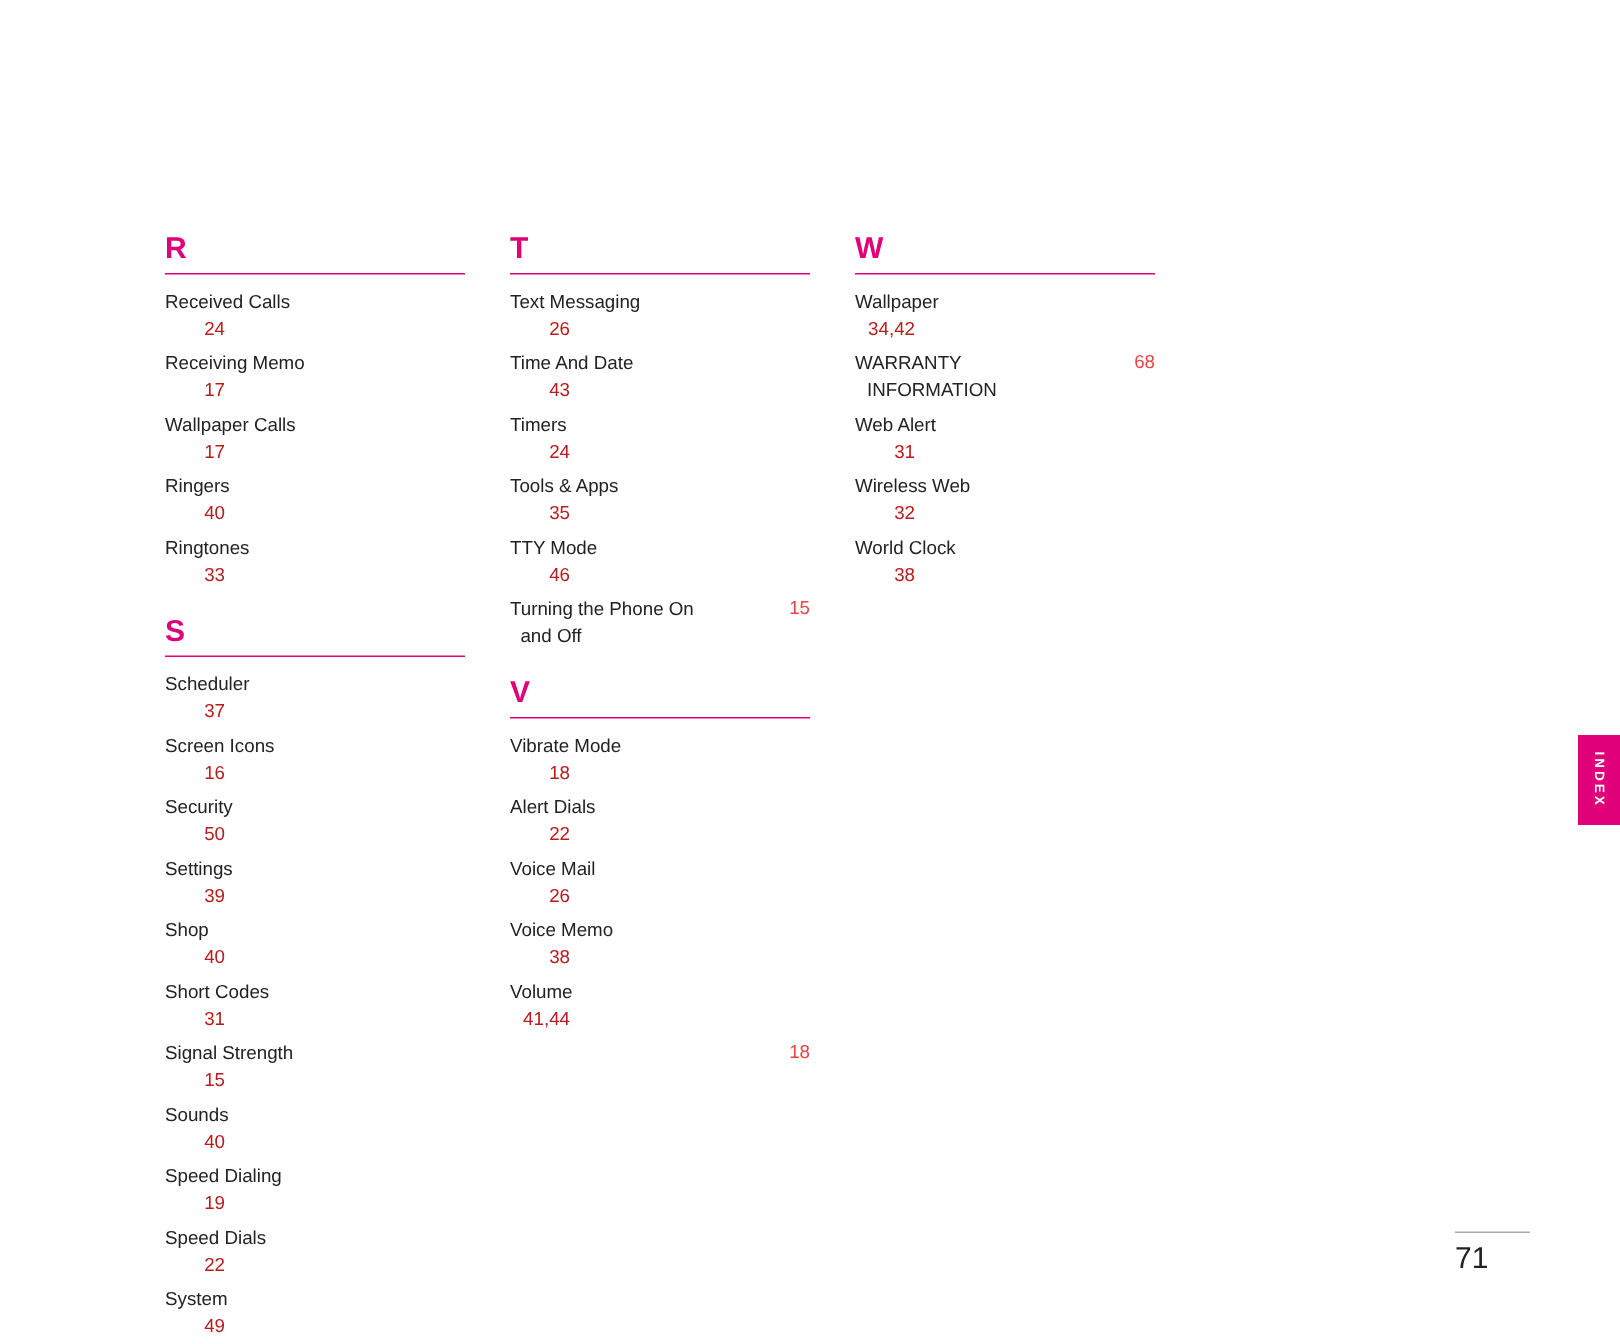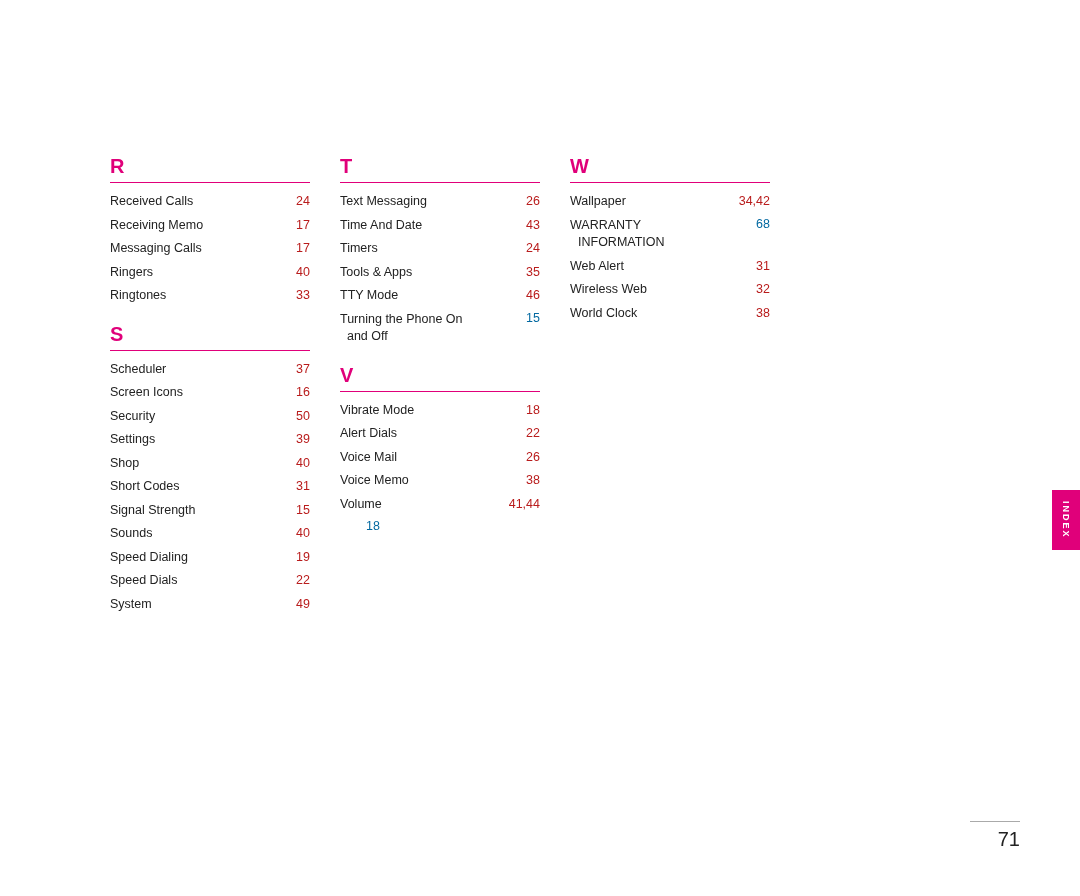--- a/index.html
+++ b/index.html
@@ -43,20 +43,21 @@
       border-top: 1.5px solid #e0007a;
       margin-bottom: 10px;
     }
 
     .index-item {
       display: flex;
       justify-content: space-between;
       align-items: baseline;
       margin-bottom: 6px;
       line-height: 1.4;
+      flex-direction: column;
     }
 
     .index-item .item-name {
       flex: 1;
       font-size: 12.5px;
       color: #222;
     }
 
     .index-item .item-page {
       font-size: 12.5px;
@@ -65,33 +66,33 @@
       text-align: right;
     }
 
     .section-gap {
       margin-top: 18px;
     }
 
     
     .index-item-multiline {
       display: flex;
-      justify-content: flex-start;
+      justify-content: flex-end;
       align-items: flex-start;
       margin-bottom: 6px;
     }
     .index-item-multiline .item-name {
       flex: 1;
       font-size: 12.5px;
       color: #222;
       line-height: 1.4;
     }
     .index-item-multiline .item-page {
       font-size: 12.5px;
-      color: #0369a1;
+      color: #ef4444;
       min-width: 40px;
       text-align: right;
     }
 
     
     .side-tab {
       position: absolute;
       right: 0;
       top: 490px;
       width: 28px;
@@ -108,21 +109,20 @@
       writing-mode: vertical-rl;
       text-orientation: mixed;
       letter-spacing: 2px;
     }
 
     
     .page-number-area {
       position: absolute;
       bottom: 45px;
       right: 60px;
-      text-align: right;
     }
     .page-divider {
       border: none;
       border-top: 1px solid #aaa;
       width: 50px;
       margin-left: auto;
       margin-bottom: 6px;
     }
     .page-number {
       font-size: 20px;
@@ -149,21 +149,21 @@
       <hr class="section-divider">
       <div class="index-item">
         <span class="item-name">Received Calls</span>
         <span class="item-page">24</span>
       </div>
       <div class="index-item">
         <span class="item-name">Receiving Memo</span>
         <span class="item-page">17</span>
       </div>
       <div class="index-item">
-        <span class="item-name">Messaging Calls</span>
+        <span class="item-name">Wallpaper Calls</span>
         <span class="item-page">17</span>
       </div>
       <div class="index-item">
         <span class="item-name">Ringers</span>
         <span class="item-page">40</span>
       </div>
       <div class="index-item">
         <span class="item-name">Ringtones</span>
         <span class="item-page">33</span>
       </div>

